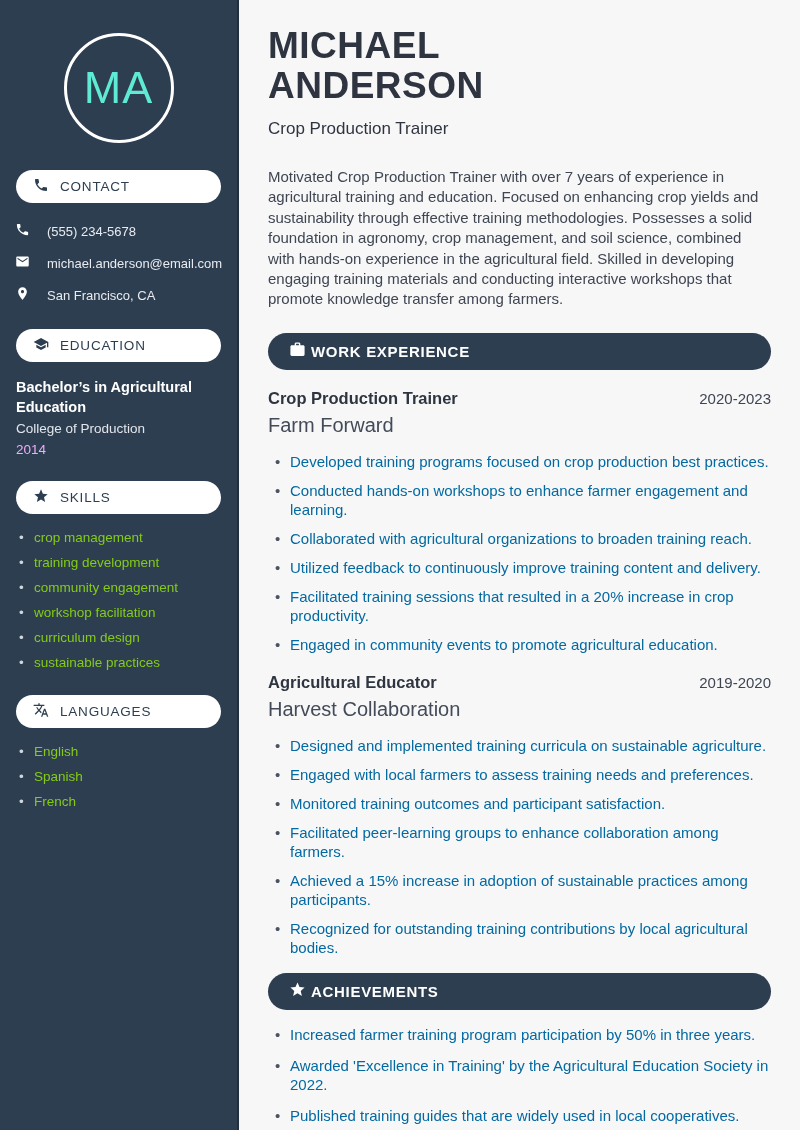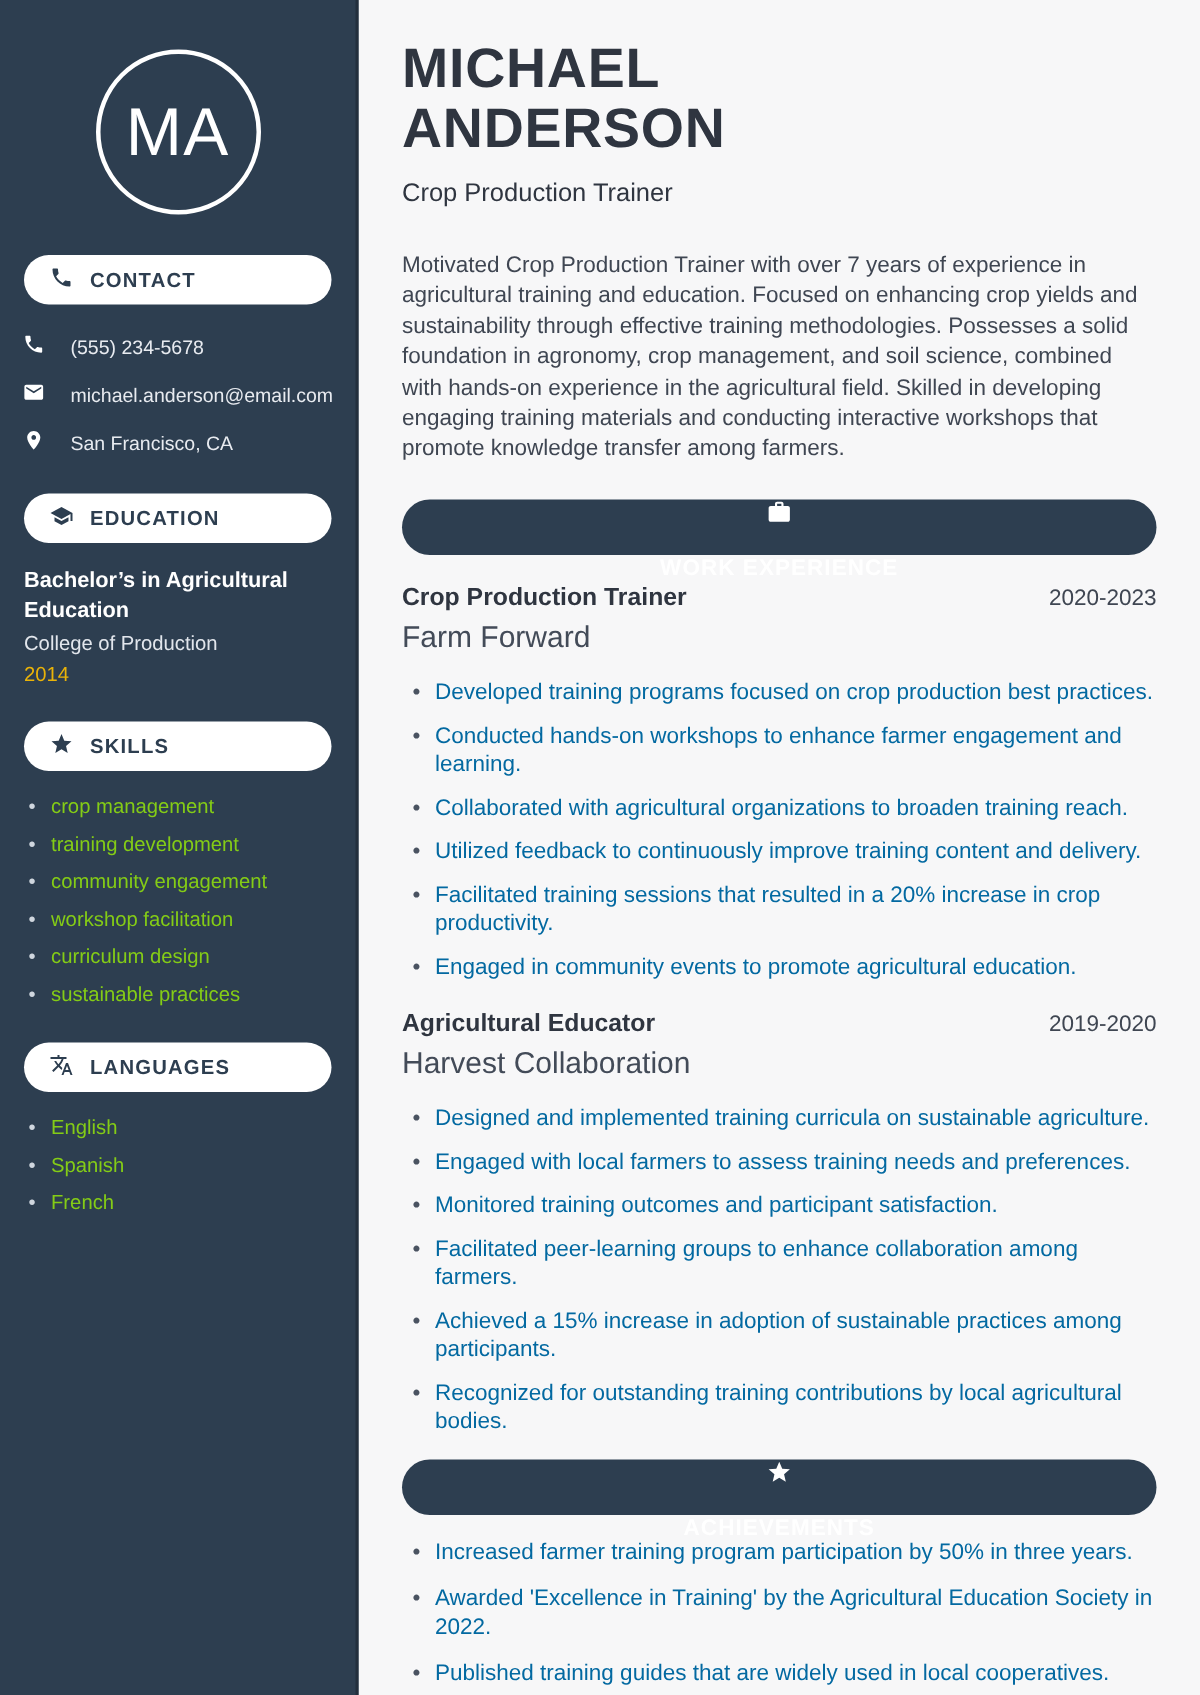--- a/index.html
+++ b/index.html
@@ -12,54 +12,54 @@
 
   
   .sidebar {
     width: 239px; flex: 0 0 239px; background: #2d3e50;
     border-right: 2px solid #232f3d; padding-top: 33px;
     color: #e8ebf0;
   }
   .avatar {
     width: 110px; height: 110px; border: 3px solid #ffffff; border-radius: 50%;
     margin: 0 auto; display: flex; align-items: center; justify-content: center;
-    color: #ffffff; font-size: 45px; font-weight: 500; letter-spacing: 1px;
+    color: #5eead4; font-size: 45px; font-weight: 500; letter-spacing: 1px;
   }
   .side-pill {
     margin: 0 16px; height: 33px; border-radius: 17px; background: #ffffff;
     color: #2d3e50; display: flex; align-items: center; gap: 11px;
-    padding: 0 17px; font-size: 13.5px; font-weight: bold; letter-spacing: 0.8px;
+    padding: 0 17px; font-size: 13.5px; font-weight: normal; letter-spacing: 0.8px;
   }
   .side-pill.first { margin-top: 27px; }
   .side-pill.gap { margin-top: 24px; }
   .side-pill svg { width: 16px; height: 16px; flex: 0 0 16px; }
   .contact-list { margin: 19px 14px 0 15px; }
   .contact-row { display: flex; align-items: center; gap: 17px; margin-bottom: 13px; font-size: 13px; line-height: 16px; }
   .contact-row svg { width: 15px; height: 15px; flex: 0 0 15px; color: #ffffff; }
   .edu-block { margin: 15px 16px 0 16px; }
   .edu-degree { color: #ffffff; font-weight: bold; font-size: 14.5px; line-height: 20px; }
   .edu-school { margin-top: 4px; font-size: 13.5px; color: #e2e6ec; }
-  .edu-year { margin-top: 6px; font-size: 13.5px; color: #eab308; }
+  .edu-year { margin-top: 6px; font-size: 13.5px; color: #f0abfc; }
   .side-list { list-style: none; margin: 16px 16px 0 18px; }
   .side-list li {
     position: relative; padding-left: 16px; font-size: 13.5px;
     line-height: 16px; margin-bottom: 9px; color: #84cc16;
   }
   .side-list li::before { content: "•"; position: absolute; left: 1px; color: #cfd6de; }
 
   
   .main { flex: 1; padding: 26px 29px 0 29px; }
   .name { color: #2f3540; font-size: 37px; line-height: 40px; font-weight: 700; letter-spacing: 0.5px; }
   .name span { display: block; }
   .role-title { margin-top: 13px; font-size: 17px; color: #2f3540; }
   .summary { margin-top: 28px; font-size: 15px; line-height: 1.36; color: #3f4652; }
   .banner {
     margin-top: 23px; height: 37px; border-radius: 18.5px; background: #2d3e50;
-    color: #ffffff; display: flex; align-items: center; gap: 16px;
-    padding: 0 21px; font-size: 15px; font-weight: bold; letter-spacing: 0.7px; flex-direction: column;
+    color: #ffffff; display: flex; align-items: center; gap: 5px;
+    padding: 0 21px; font-size: 15px; font-weight: bold; letter-spacing: 0.7px;
   }
   .banner svg { width: 17px; height: 17px; flex: 0 0 17px; }
   .banner.tight { margin-top: 16px; align-items: center; }
   .job { margin-top: 19px; }
   .job-header { display: flex; justify-content: space-between; align-items: baseline; }
   .job-title { font-size: 16.5px; font-weight: bold; color: #2f3540; }
   .job-dates { font-size: 15px; color: #3f4652; }
   .job-company { margin-top: 6px; font-size: 20px; color: #434b58; }
   .bullet-list { list-style: none; margin-top: 15px; }
   .bullet-list li {

